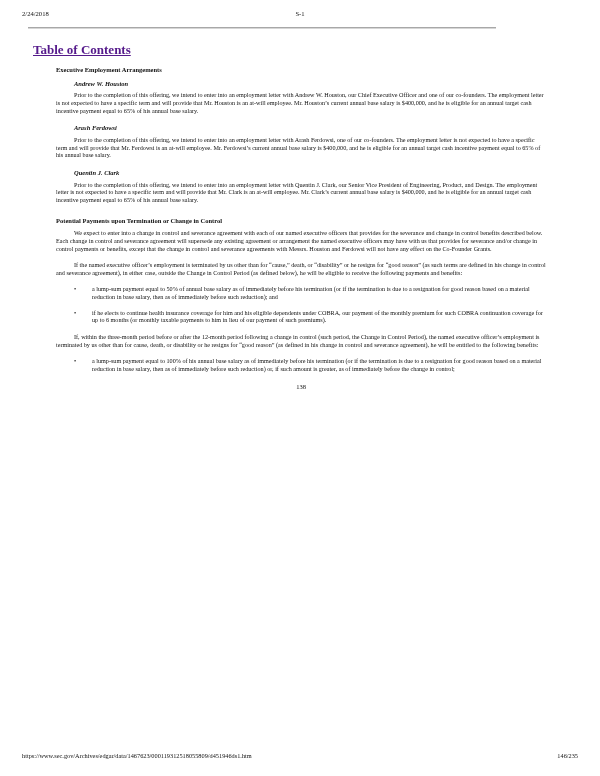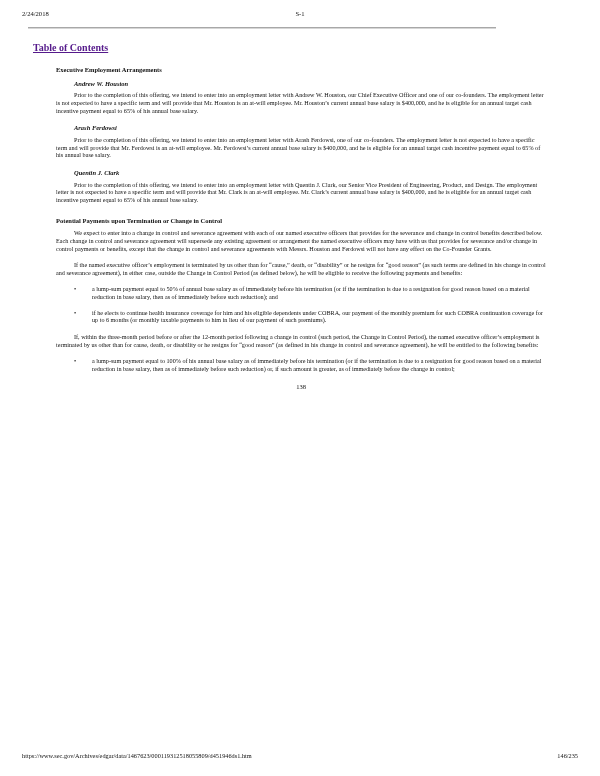--- a/index.html
+++ b/index.html
@@ -33,21 +33,21 @@
       right: 104px;
       height: 1px;
       background: #a8a8a8;
       border-bottom: 1px solid #d6d6d6;
       width: 468px;
     }
     .toc-link {
       position: absolute;
       top: 42px;
       left: 33px;
-      font-size: 10px;
+      font-size: 13px;
       font-weight: bold;
       color: #551a8b;
       text-decoration: underline;
       cursor: pointer;
     }
     .content {
       position: absolute;
       top: 66px;
       left: 56px;
       width: 490px;

